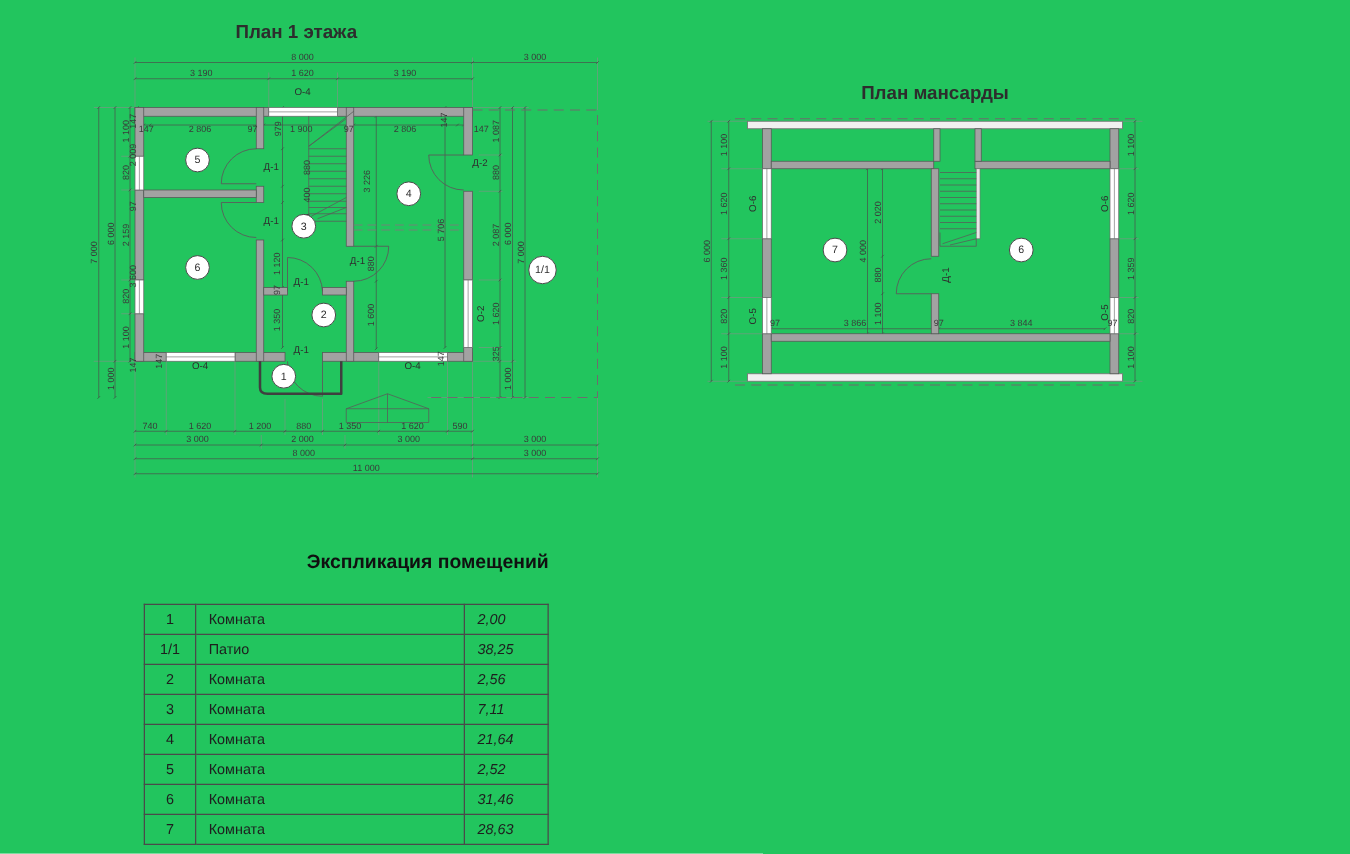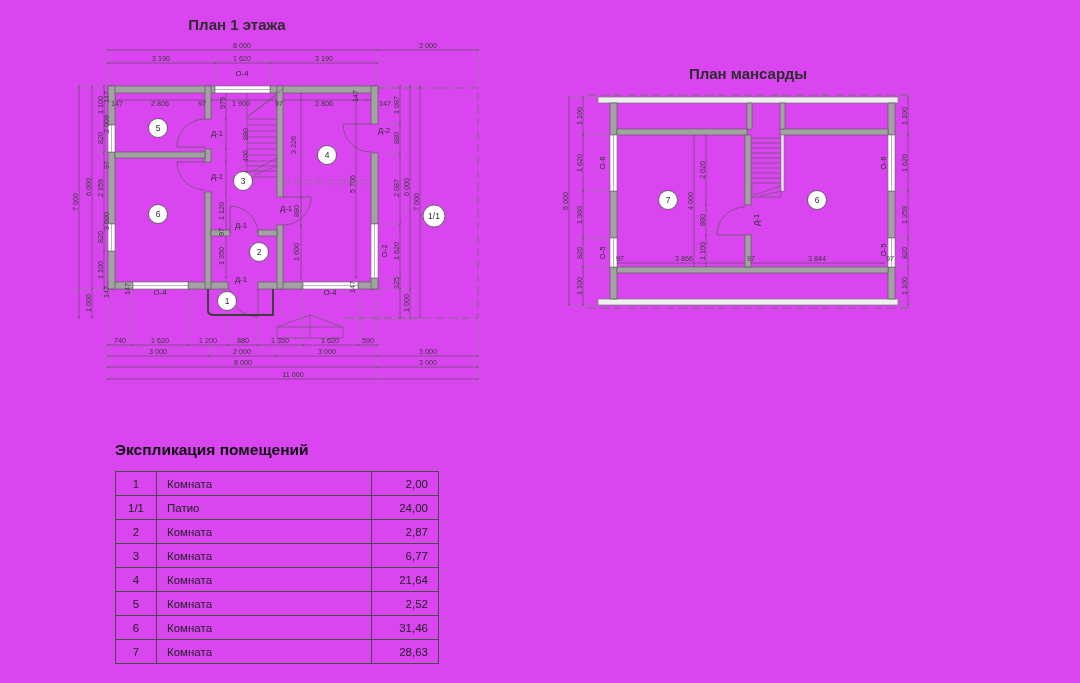--- a/index.html
+++ b/index.html
@@ -1,16 +1,16 @@
 <!DOCTYPE html>
 <html><head>
 <meta charset="utf-8">
 <style>
   html,body{margin:0;padding:0;background:#fff;}
-  .canvas{position:relative;width:1080px;height:683px;background:#d946ef;overflow:hidden;
+  .canvas{position:relative;width:1080px;height:683px;background:#22c55e;overflow:hidden;
           font-family:"Liberation Sans",sans-serif;}
   svg{position:absolute;left:0;top:0;}
   
   .w{fill:#a2a2a2;stroke:#565656;stroke-width:0.6;}
   .win{fill:#ffffff;stroke:#6a6a6a;stroke-width:0.6;}
   .winline{stroke:#6a6a6a;stroke-width:0.5;fill:none;}
   .thin{stroke:#5a5a5a;stroke-width:0.6;fill:none;}
   .door{stroke:#5a5a5a;stroke-width:0.7;fill:none;}
   .dimline{stroke:#4c4c4c;stroke-width:0.55;fill:none;}
   .ext{stroke:#8c8c8c;stroke-width:0.45;fill:none;}
@@ -19,25 +19,25 @@
   .band{fill:#f0f0f0;stroke:#767676;stroke-width:0.7;}
   .rail{fill:#e7e7e7;stroke:#767676;stroke-width:0.5;}
   .porchline{stroke:#3f3f3f;stroke-width:2;fill:none;stroke-linejoin:round;}
   .dim{font-size:7.2px;fill:#3a3a3a;text-anchor:middle;dominant-baseline:middle;}
   .tag{font-size:7.8px;fill:#2e2e2e;}
   .roomc{fill:#ffffff;stroke:#4a4a4a;stroke-width:0.8;}
   .roomt{font-size:8.5px;fill:#2e2e2e;text-anchor:middle;dominant-baseline:middle;}
   .ptitle{font-size:15px;font-weight:bold;fill:#2d2d2d;text-anchor:middle;}
   
   .expl{position:absolute;left:115px;top:441px;width:324px;}
-  .expl-title{margin:0 0 12px 0;font-size:15.5px;font-weight:bold;color:#101010;text-align:left;}
+  .expl-title{margin:0 0 24px 0;font-size:15.5px;font-weight:bold;color:#101010;text-align:right;}
   .expl table{width:100%;border-collapse:collapse;}
   .expl td{border:1px solid #4a4a4a;height:23px;font-size:11.5px;color:#1e1e1e;padding:0 10px;}
   .expl td.num{width:36px;text-align:center;padding:0 2px;}
-  .expl td.area{width:46px;text-align:right;}
+  .expl td.area{width:46px;text-align:left;font-style:italic;}
 </style>
 </head>
 <body>
 
 <div class="canvas">
 
 <svg width="1080" height="683" viewBox="0 0 1080 683">
   <defs>
     <marker id="tk" viewBox="0 0 10 10" refX="5" refY="5" markerWidth="7" markerHeight="7" orient="0">
       <path d="M2.2 7.8 L7.8 2.2" stroke="#3d3d3d" stroke-width="1.2"></path>
@@ -314,31 +314,31 @@
     <table>
       <tbody>
           <tr>
             <td class="num">1</td>
             <td class="name">Комната</td>
             <td class="area">2,00</td>
           </tr>
           <tr>
             <td class="num">1/1</td>
             <td class="name">Патио</td>
-            <td class="area">24,00</td>
+            <td class="area">38,25</td>
           </tr>
           <tr>
             <td class="num">2</td>
             <td class="name">Комната</td>
-            <td class="area">2,87</td>
+            <td class="area">2,56</td>
           </tr>
           <tr>
             <td class="num">3</td>
             <td class="name">Комната</td>
-            <td class="area">6,77</td>
+            <td class="area">7,11</td>
           </tr>
           <tr>
             <td class="num">4</td>
             <td class="name">Комната</td>
             <td class="area">21,64</td>
           </tr>
           <tr>
             <td class="num">5</td>
             <td class="name">Комната</td>
             <td class="area">2,52</td>

